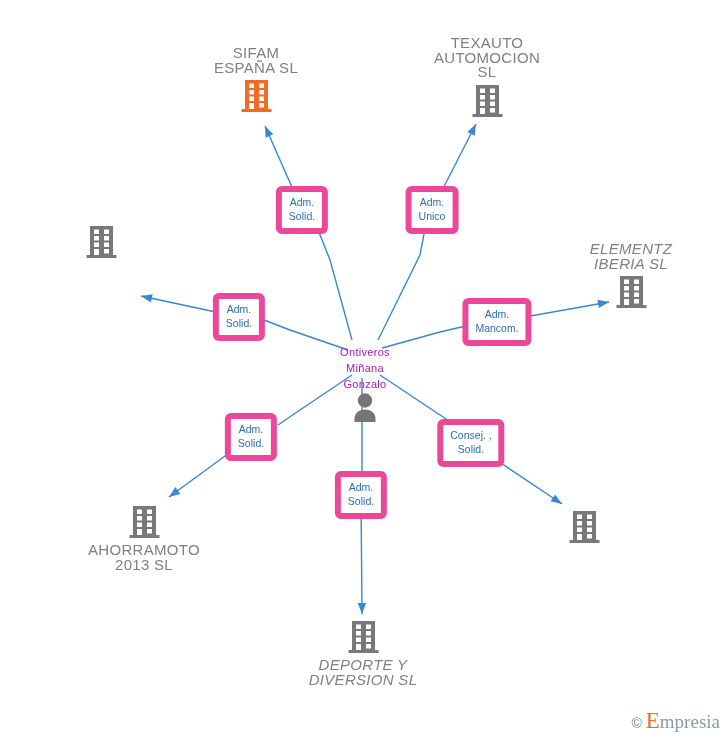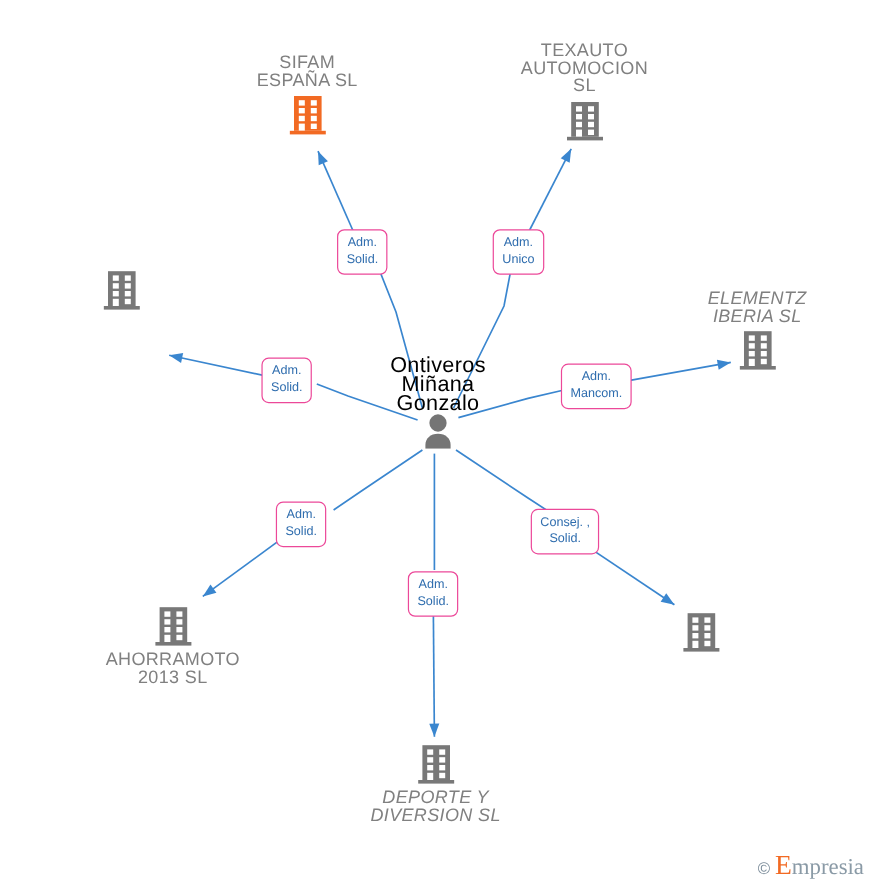--- a/index.html
+++ b/index.html
@@ -44,28 +44,29 @@
   .company-label-above .node-label { margin-bottom: 4px; }
   .company-label-below .node-label { margin-top: 4px; }
 
   .center-node {
     position: absolute;
     width: 170px;
     text-align: center;
     transform: translateX(-85px);
   }
   .center-node .node-label {
-    font-size: 18px;
+    font-size: 11px;
     line-height: 16px;
-    color: #000000;
+    color: #a21caf;
+    margin-top: 48px;
   }
 
   .edge-label {
     position: absolute;
-    border: 1px solid #ec4899;
+    border: 6px solid #ec4899;
     border-radius: 6px;
     background: #ffffff;
     color: #2f6dae;
     font-size: 10.5px;
     line-height: 13.5px;
     text-align: center;
     padding: 4px 7px 5px 7px;
     white-space: pre-line;
     transform: translate(-50%, -50%);
     box-sizing: border-box;

